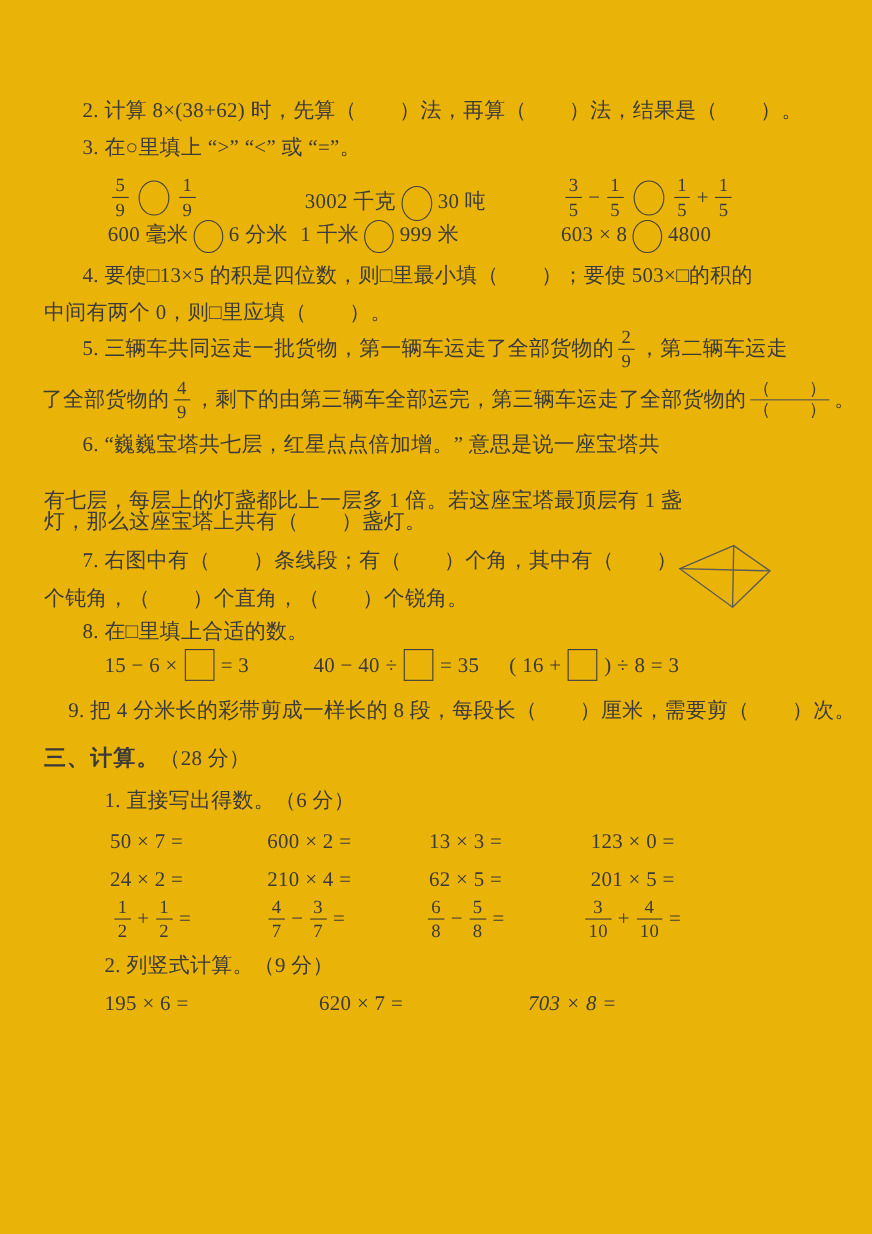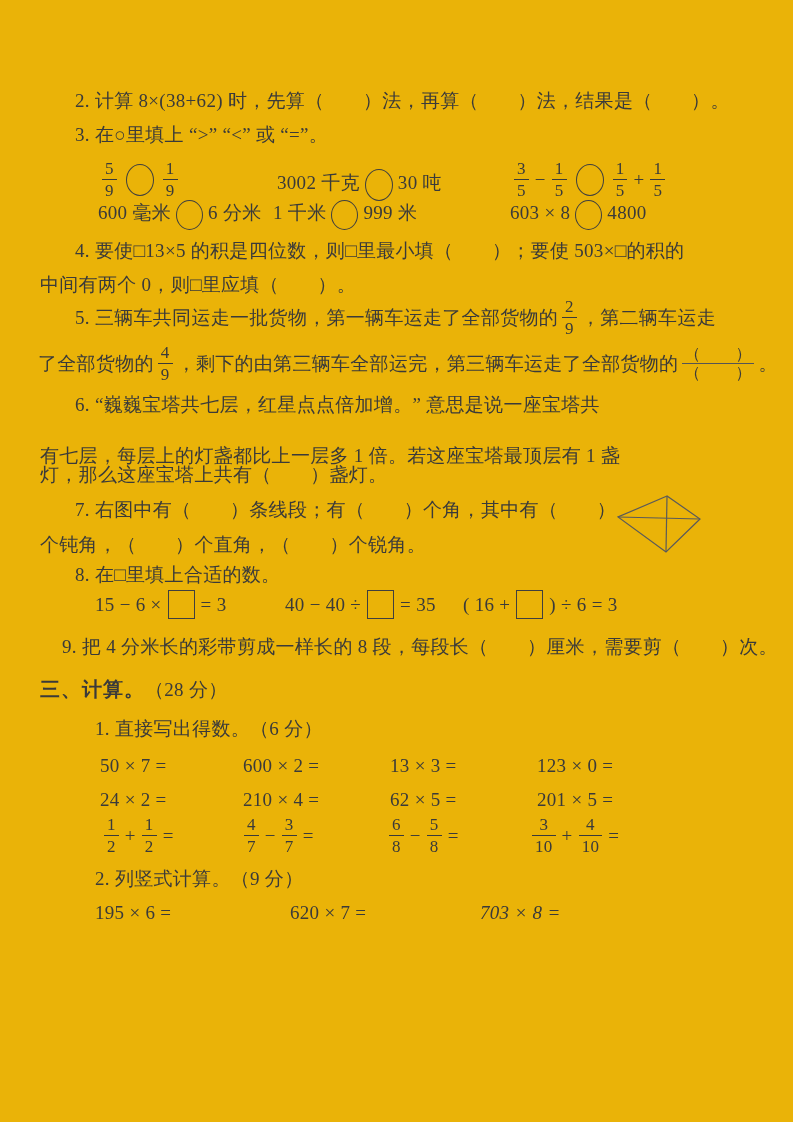--- a/index.html
+++ b/index.html
@@ -150,21 +150,21 @@
   </div>
 
   <div class="line" style="left:75px; top:562px;">8. 在□里填上合适的数。</div>
   <div class="line" style="left:95px; top:590px;">
     <span>15 − 6 ×</span><span class="blank-box"></span><span>= 3</span>
   </div>
   <div class="line" style="left:285px; top:590px;">
     <span>40 − 40 ÷</span><span class="blank-box"></span><span>= 35</span>
   </div>
   <div class="line" style="left:463px; top:590px;">
-    <span>( 16 +</span><span class="blank-box"></span><span>) ÷ 6 = 3</span>
+    <span>( 16 +</span><span class="blank-box"></span><span>) ÷ 8 = 3</span>
   </div>
 
   <div class="line" style="left:62px; top:634px;">9. 把 4 分米长的彩带剪成一样长的 8 段，每段长（　　）厘米，需要剪（　　）次。</div>
 
   <div class="line" style="left:40px; top:676px;">
     <span class="sec-title">三、计算。</span><span class="sec-score">（28 分）</span>
   </div>
 
   <div class="line" style="left:95px; top:716px;">1. 直接写出得数。（6 分）</div>
 

